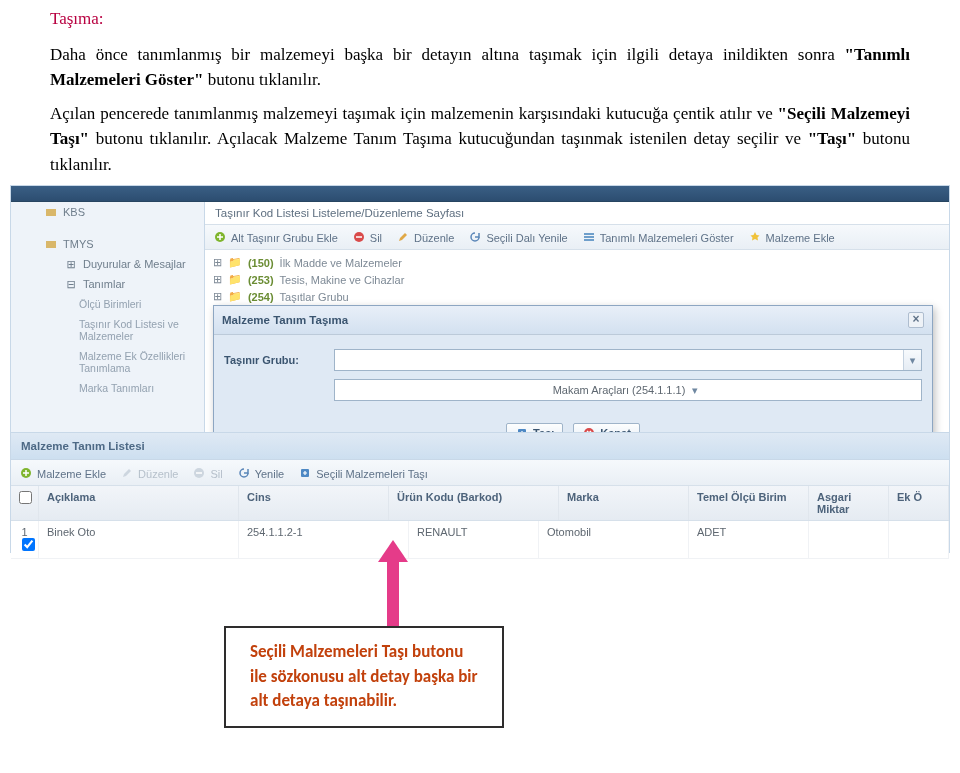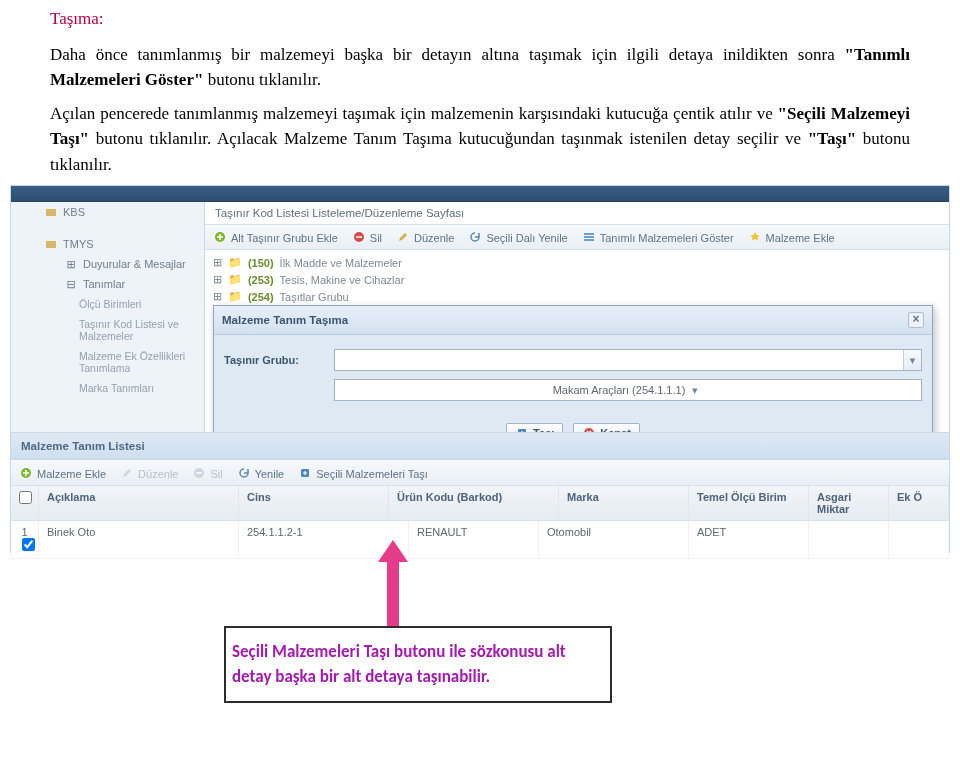--- a/index.html
+++ b/index.html
@@ -278,27 +278,27 @@
     left:0; top:0;
     width:0;height:0;
     border-left:15px solid transparent;
     border-right:15px solid transparent;
     border-bottom:22px solid #e53b89;
   }
   .callout {
     position:absolute;
     left: 224px;
     top: 626px;
-    width: 388px;
+    width: 280px;
     background:#fff;
     border:2px solid #2e2d2d;
-    padding:12px 6px;
+    padding:12px 24px;
     font-family: Calibri, Arial, sans-serif;
     font-size:17px;
-    color:#a21caf;
+    color:#c2410c;
     font-weight:bold;
     line-height:1.45;
   }
 
   
   svg { display:block; }
   .disabled { color:#b6c0cb; }
 </style>
 </head>
 <body>

